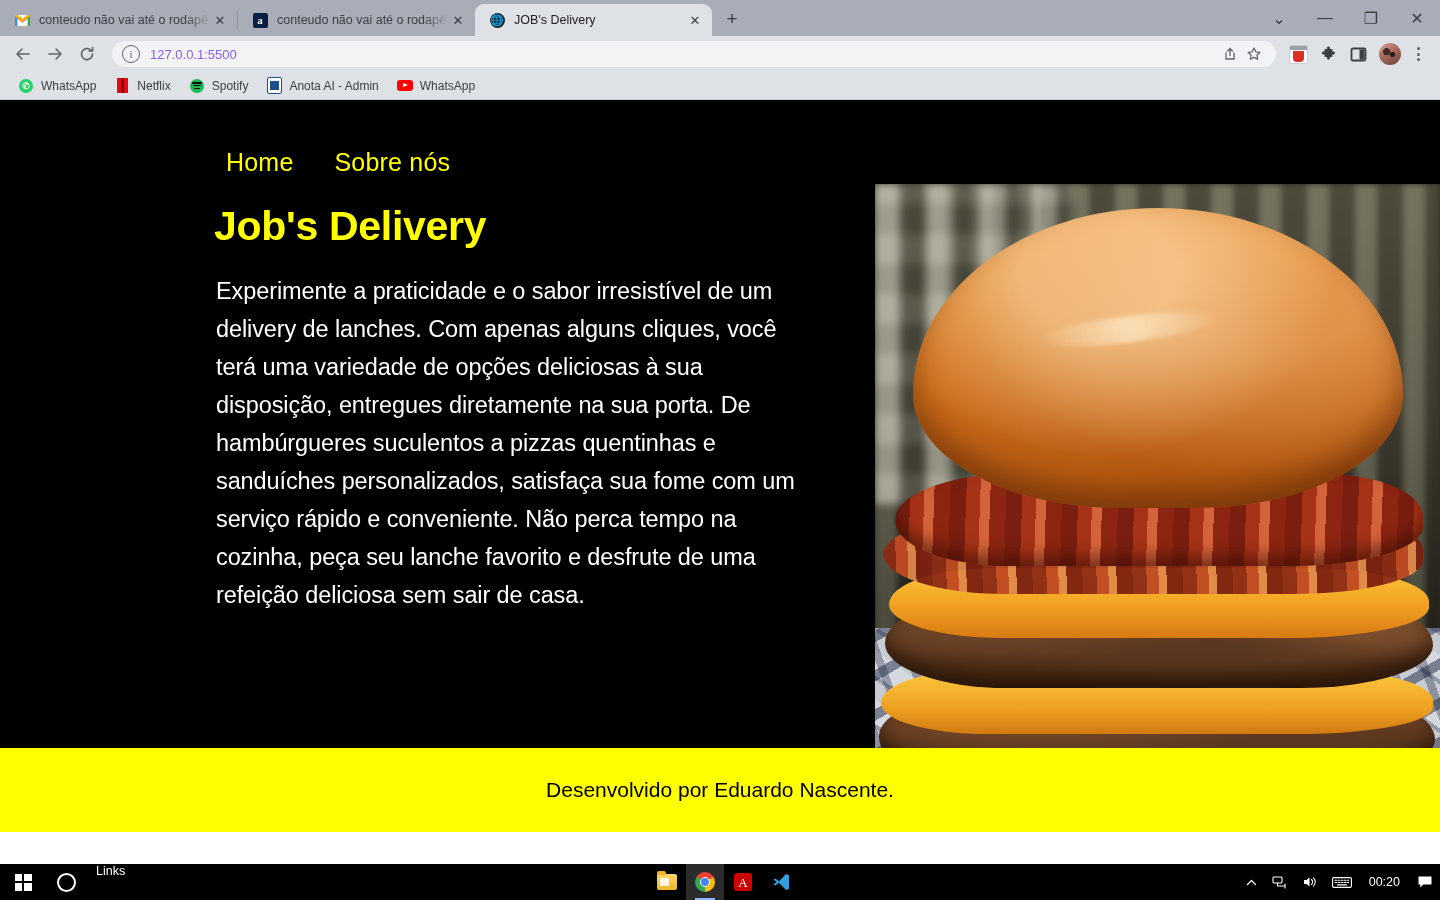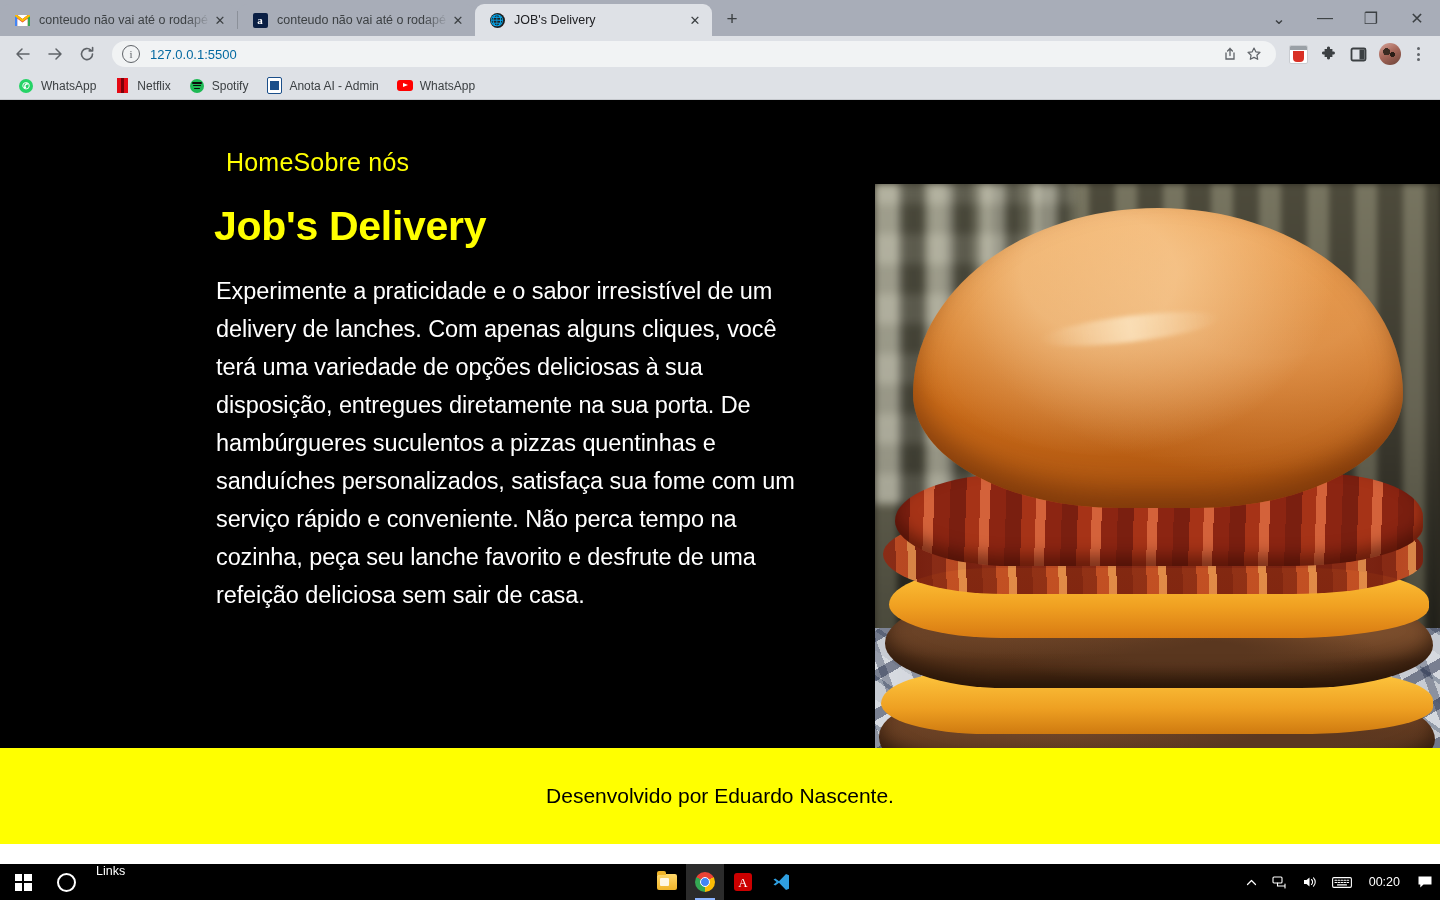--- a/index.html
+++ b/index.html
@@ -155,21 +155,21 @@
     color: #5f6368;
     font-size: 11px;
     font-family: "Liberation Serif", serif;
     display: flex; align-items: center; justify-content: center;
     margin-right: 10px;
     flex: 0 0 16px;
     line-height: 1;
   }
   .omni-url {
     font-size: 13px;
-    color: #0369a1;
+    color: #8b5cf6;
     white-space: nowrap;
   }
   .omni-right {
     margin-left: auto;
     display: flex;
     align-items: center;
   }
   .omni-right > div { width: 24px; height: 24px; display:flex; align-items:center; justify-content:center; color:#5f6368; }
   .tb-ext { width: 28px; height: 28px; margin-left: 2px; display:flex; align-items:center; justify-content:center; }
   .ext-red {
@@ -256,20 +256,21 @@
   }
   .page-hero {
     position: relative;
     height: 648px;
     background: #000000;
     overflow: hidden;
   }
   .nav {
     padding: 48px 0 0 226px;
     display: flex;
+    gap: 41px;
   }
   .nav a {
     color: #ffff00;
     font-size: 25px;
     text-decoration: none;
     letter-spacing: 0.2px;
   }
   .hero-title {
     margin: 26px 0 0 214px;
     color: #ffff00;
@@ -397,21 +398,21 @@
     background:
       radial-gradient(ellipse at 30% 35%, #6f4527 0 13%, transparent 42%),
       radial-gradient(ellipse at 68% 55%, #5c3820 0 13%, transparent 42%),
       linear-gradient(180deg, #784829 0%, #5a351c 60%, #3c2210 100%);
     border-radius: 22% 22% 24% 22% / 52% 56% 50% 52%;
     box-shadow: inset 0 -12px 18px rgba(25,12,4,.6);
   }
 
   
   .page-footer {
-    height: 96px;
+    height: 84px;
     background: #ffff00;
     display: flex;
     align-items: center;
     justify-content: center;
   }
   .page-footer span {
     color: #000000;
     font-size: 21px;
     font-family: "Liberation Sans", sans-serif;
   }

